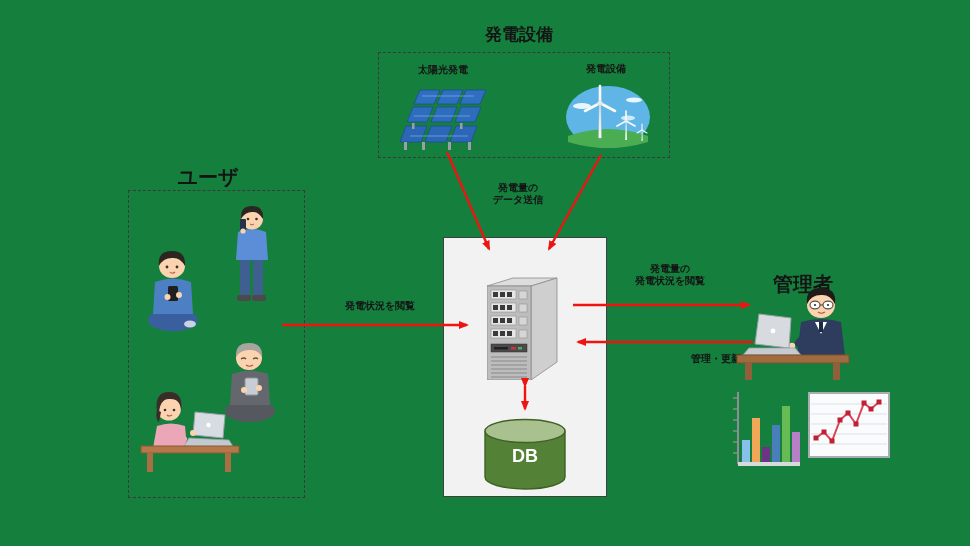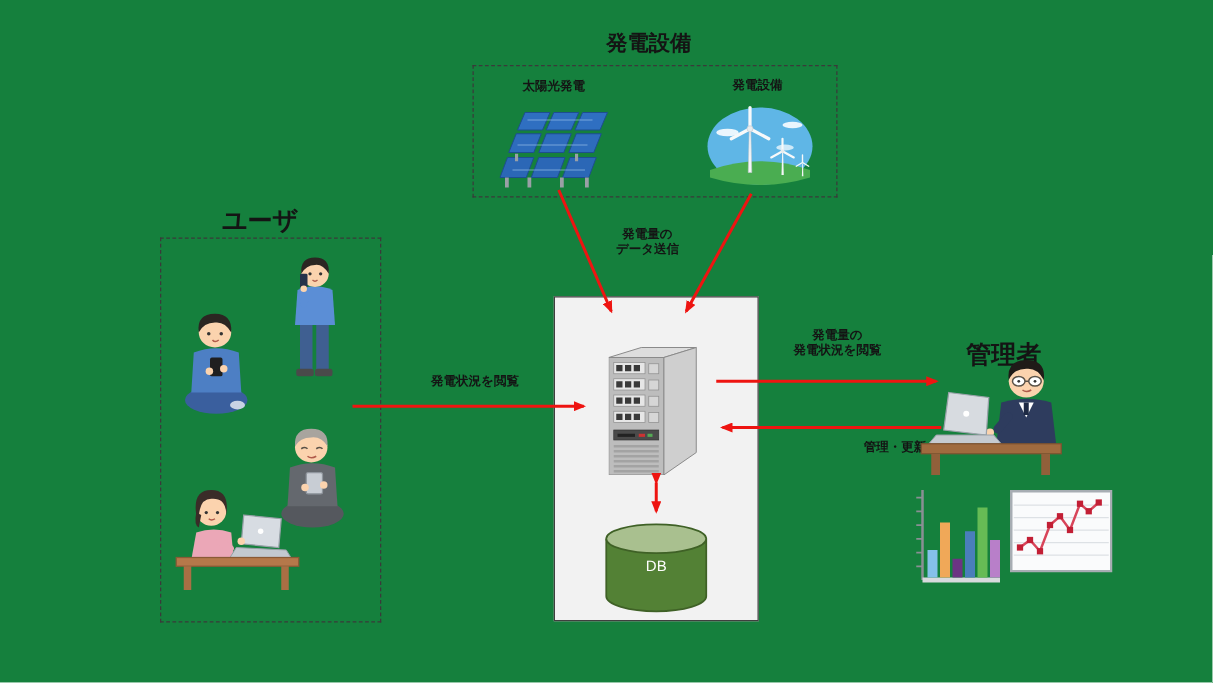--- a/index.html
+++ b/index.html
@@ -21,21 +21,21 @@
   }
   .web-box{
     position:absolute;border:1.6px solid #3f3f3f;background:var(--web-box-fill,#f2f2f2);
     box-sizing:border-box;
   }
   #arrows{position:absolute;left:0;top:0;pointer-events:none;}
   .arrow-line{stroke:var(--arrow-color,#ee1411);stroke-width:2.4;fill:none;}
   .arrow-head-path{fill:var(--arrow-color,#ee1411);}
   .db-label{
     position:absolute;transform:translateX(-50%);
-    color:#ffffff;font-weight:normal;font-size:12px;text-align:center;
+    color:#ffffff;font-weight:bold;font-size:18px;text-align:center;
   }
 </style>
 </head>
 <body>
 
 <div id="canvas">
 
   <div class="lbl title-lg" style="left:519px;top:25px;">発電設備</div>
   <div class="lbl title-md" style="left:208px;top:165px;">ユーザ</div>
   <div class="lbl title-md" style="left:525px;top:257px;">WEBシステム</div>

